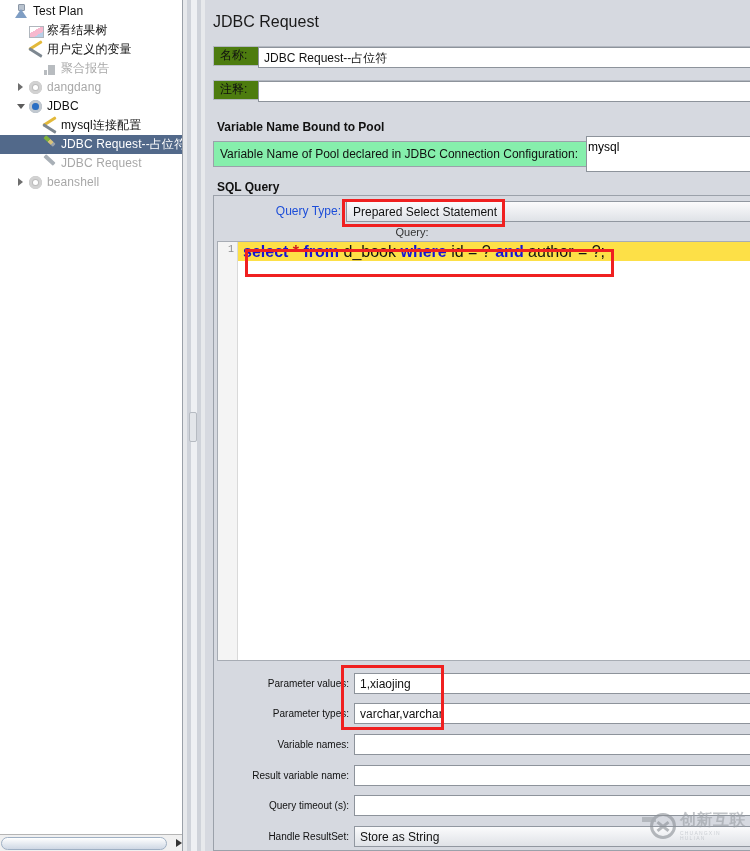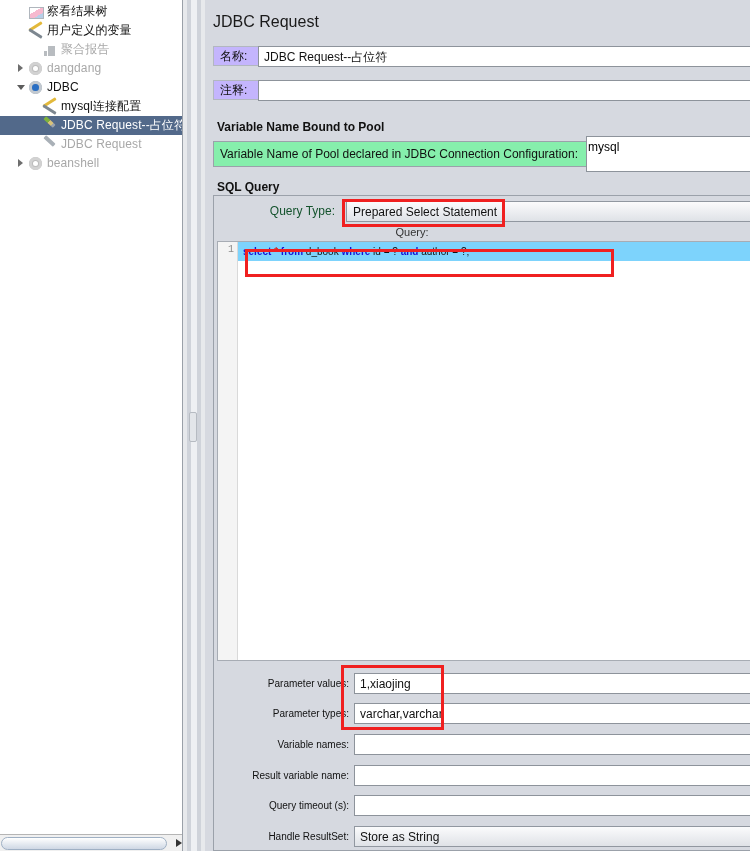--- a/index.html
+++ b/index.html
@@ -256,26 +256,26 @@
     top: 13px;
     font-size: 16px;
     color: #1a1a1a;
   }
 
   .field-strip {
     position: absolute;
     left: 8px;
     right: 0;
     height: 20px;
-    background: #c4b5fd;
+    background: #4d7c0f;
     border: 1px solid #b2b7c0;
     border-right: none;
     box-sizing: border-box;
     display: flex;
-    align-items: center;
+    align-items: flex-start;
   }
   .field-label {
     width: 44px;
     min-width: 44px;
     padding-left: 6px;
     font-size: 12px;
     color: #111;
     box-sizing: border-box;
   }
   .field-input {
@@ -349,23 +349,23 @@
     right: 0;
     top: 0;
     height: 30px;
     display: flex;
     align-items: center;
   }
   #query-type-label {
     width: 132px;
     min-width: 132px;
     text-align: right;
-    padding-right: 11px;
-    font-size: 12px;
-    color: #14532d;
+    padding-right: 5px;
+    font-size: 12px;
+    color: #1d4ed8;
     box-sizing: border-box;
   }
   #query-type-combo {
     flex: 1;
     height: 21px;
     line-height: 20px;
     background: linear-gradient(180deg,#fbfbfc,#dfe2e7);
     border: 1px solid #9197a0;
     border-right: none;
     box-sizing: border-box;
@@ -413,24 +413,24 @@
     color: #8a8a8a;
   }
   #code-area {
     flex: 1;
     position: relative;
     padding-top: 0px;
   }
   #code-line {
     height: 19px;
     line-height: 19px;
-    background: #7dd3fc;
+    background: #fde047;
     padding-left: 5px;
     font-family: "Liberation Sans", sans-serif;
-    font-size: 10px;
+    font-size: 16px;
     white-space: nowrap;
   }
   .kw { color: #1414d6; font-weight: bold; }
   .star { color: #cf2020; font-weight: bold; }
   .ident { color: #131313; }
 
   .param-row {
     position: absolute;
     left: 0;
     right: 0;
@@ -532,20 +532,26 @@
   }
 </style>
 </head>
 <body>
 
 <div id="app">
 
   <div id="tree-panel">
     <div class="tree-list" id="tree-list">
         <div class="tree-row">
+          <div style="width: 0px; min-width: 0px; height: 19px;"></div>
+          <div class="tree-toggle"></div>
+          <div class="tree-icon ic-flask"></div>
+          <span class="tree-label">Test Plan</span>
+        </div>
+        <div class="tree-row">
           <div style="width: 14px; min-width: 14px; height: 19px;"></div>
           <div class="tree-toggle"></div>
           <div class="tree-icon ic-tree-result"></div>
           <span class="tree-label">察看结果树</span>
         </div>
         <div class="tree-row">
           <div style="width: 14px; min-width: 14px; height: 19px;"></div>
           <div class="tree-toggle"></div>
           <div class="tree-icon ic-wrench"></div>
           <span class="tree-label">用户定义的变量</span>
@@ -672,14 +678,22 @@
         <div class="param-input combo">Store as String</div>
       </div>
 
     </div>
   </div>
 
   <div class="annot" style="left:342px; top:199px; width:163px; height:28px;"></div>
   <div class="annot" style="left:245px; top:249px; width:369px; height:28px;"></div>
   <div class="annot" style="left:341px; top:665px; width:103px; height:65px;"></div>
 
+  <div id="watermark">
+    <div class="wm-bar"></div>
+    <div class="wm-circle"></div>
+    <div class="wm-text">
+      <div class="wm-cn">创新互联</div>
+      <div class="wm-en">CHUANGXIN HULIAN</div>
+    </div>
+  </div>
 
 </div>
 
 </body></html>

